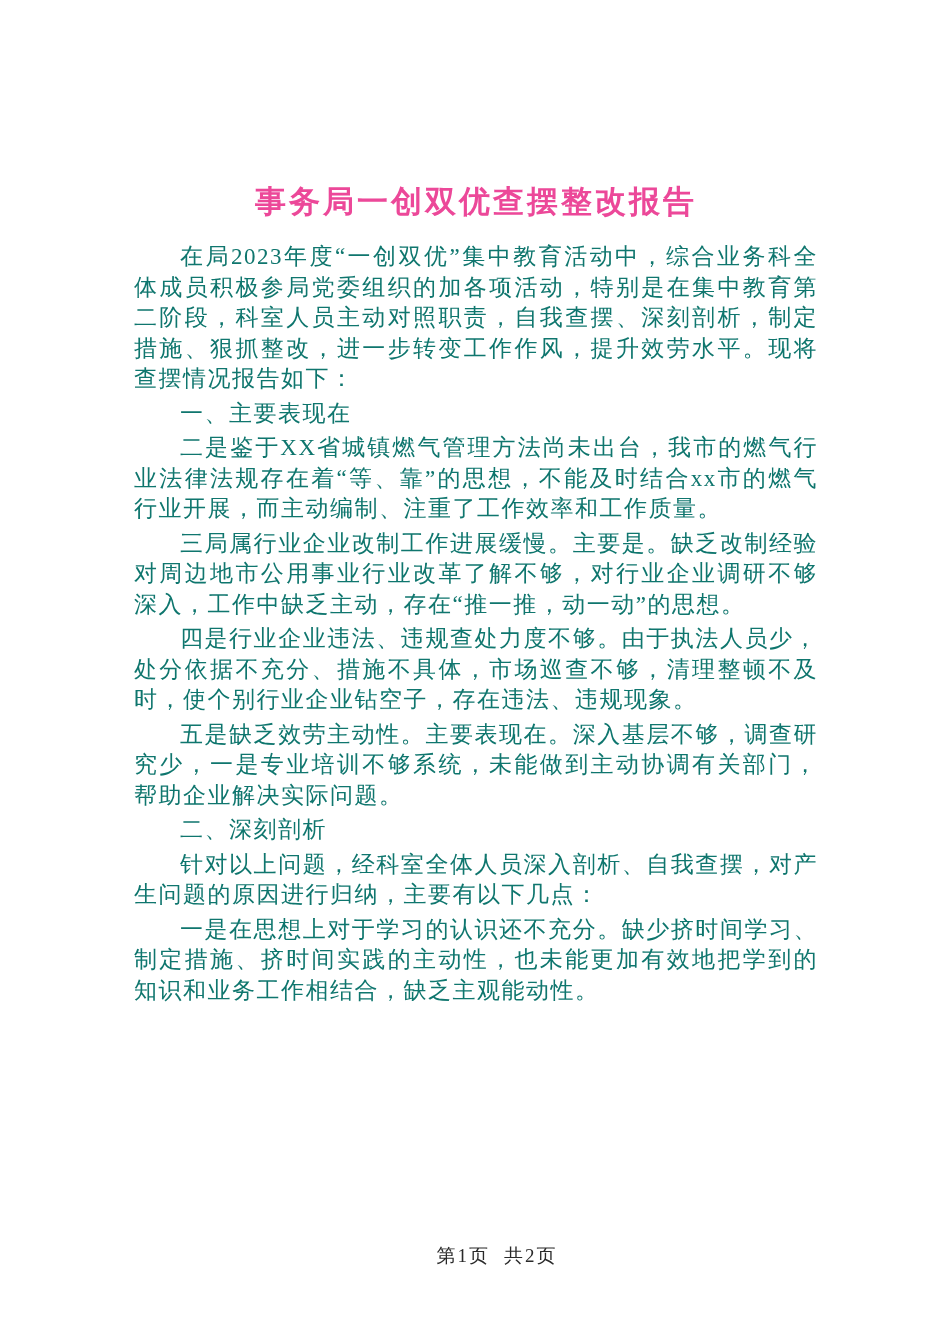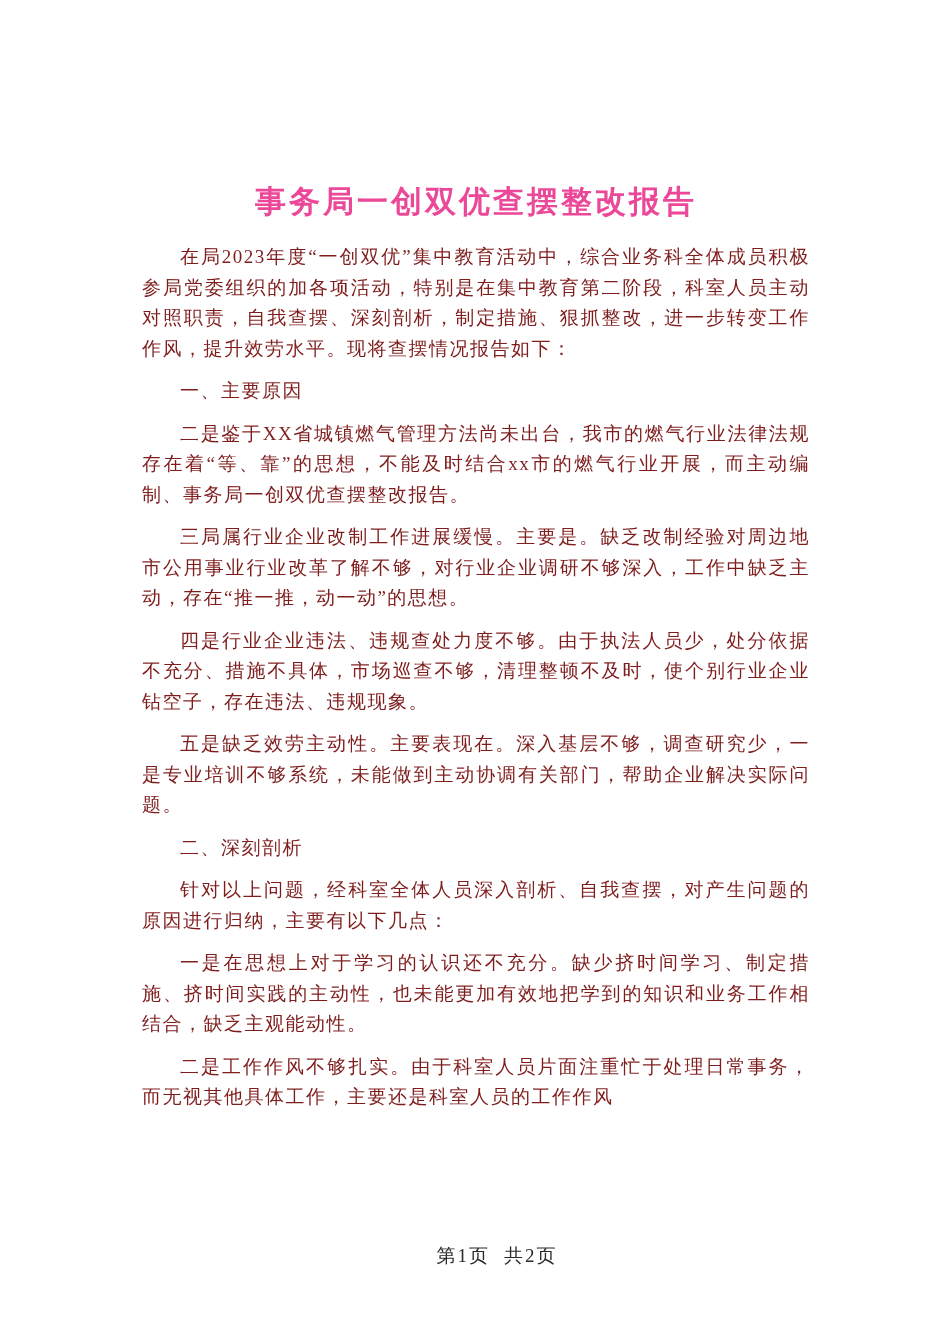--- a/index.html
+++ b/index.html
@@ -25,26 +25,26 @@
     margin: 0 0 20px 0;
     font-size: 31px;
     line-height: 40px;
     font-weight: 700;
     text-align: center;
     letter-spacing: 3px;
     color: #ec4899;
     font-family: "Liberation Serif", "DejaVu Serif", serif;
   }
   .doc-paragraph {
-    margin: 12px;
+    margin: 4px;
     text-indent: 2em;
-    font-size: 19px;
+    font-size: 23px;
     line-height: 30.5px;
     letter-spacing: 1.5px;
-    color: #7f1d1d;
+    color: #0f766e;
     text-align: justify;
     text-justify: inter-character;
     word-break: break-all;
   }
   .doc-footer {
     position: absolute;
     top: 1243px;
     left: 0;
     width: 950px;
     box-sizing: border-box;
@@ -59,27 +59,26 @@
   }
 </style>
 </head>
 <body>
 
 <div class="page">
   <div class="content">
     <h1 class="doc-title">事务局一创双优查摆整改报告</h1>
 
     <p class="doc-paragraph">在局2023年度“一创双优”集中教育活动中，综合业务科全体成员积极参局党委组织的加各项活动，特别是在集中教育第二阶段，科室人员主动对照职责，自我查摆、深刻剖析，制定措施、狠抓整改，进一步转变工作作风，提升效劳水平。现将查摆情况报告如下：</p>
-    <p class="doc-paragraph">一、主要原因</p>
-    <p class="doc-paragraph">二是鉴于XX省城镇燃气管理方法尚未出台，我市的燃气行业法律法规存在着“等、靠”的思想，不能及时结合xx市的燃气行业开展，而主动编制、事务局一创双优查摆整改报告。</p>
+    <p class="doc-paragraph">一、主要表现在</p>
+    <p class="doc-paragraph">二是鉴于XX省城镇燃气管理方法尚未出台，我市的燃气行业法律法规存在着“等、靠”的思想，不能及时结合xx市的燃气行业开展，而主动编制、注重了工作效率和工作质量。</p>
     <p class="doc-paragraph">三局属行业企业改制工作进展缓慢。主要是。缺乏改制经验对周边地市公用事业行业改革了解不够，对行业企业调研不够深入，工作中缺乏主动，存在“推一推，动一动”的思想。</p>
     <p class="doc-paragraph">四是行业企业违法、违规查处力度不够。由于执法人员少，处分依据不充分、措施不具体，市场巡查不够，清理整顿不及时，使个别行业企业钻空子，存在违法、违规现象。</p>
     <p class="doc-paragraph">五是缺乏效劳主动性。主要表现在。深入基层不够，调查研究少，一是专业培训不够系统，未能做到主动协调有关部门，帮助企业解决实际问题。</p>
     <p class="doc-paragraph">二、深刻剖析</p>
     <p class="doc-paragraph">针对以上问题，经科室全体人员深入剖析、自我查摆，对产生问题的原因进行归纳，主要有以下几点：</p>
     <p class="doc-paragraph">一是在思想上对于学习的认识还不充分。缺少挤时间学习、制定措施、挤时间实践的主动性，也未能更加有效地把学到的知识和业务工作相结合，缺乏主观能动性。</p>
-    <p class="doc-paragraph">二是工作作风不够扎实。由于科室人员片面注重忙于处理日常事务，而无视其他具体工作，主要还是科室人员的工作作风</p>
   </div>
 
   <div class="doc-footer">
     <span class="page-number">第1页</span><span class="pages-total">共2页</span>
   </div>
 </div>
 
 </body></html>

